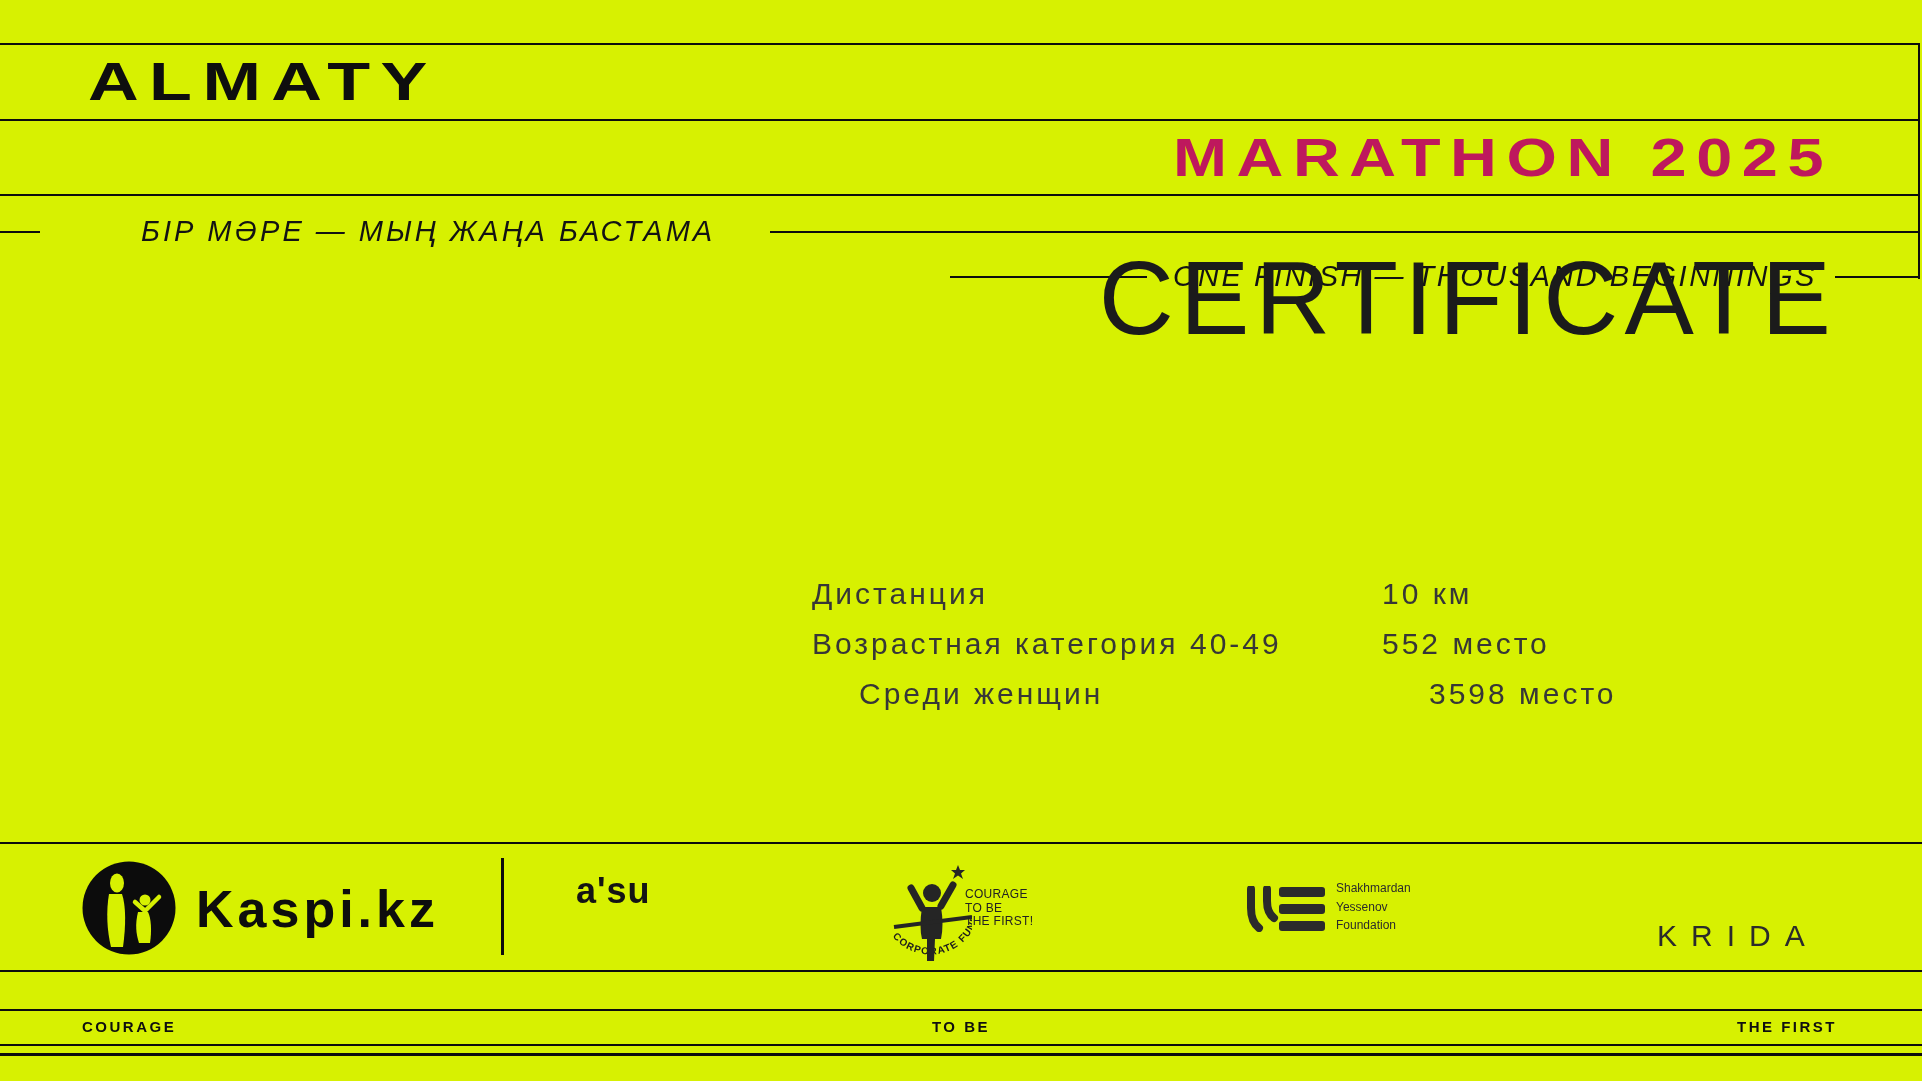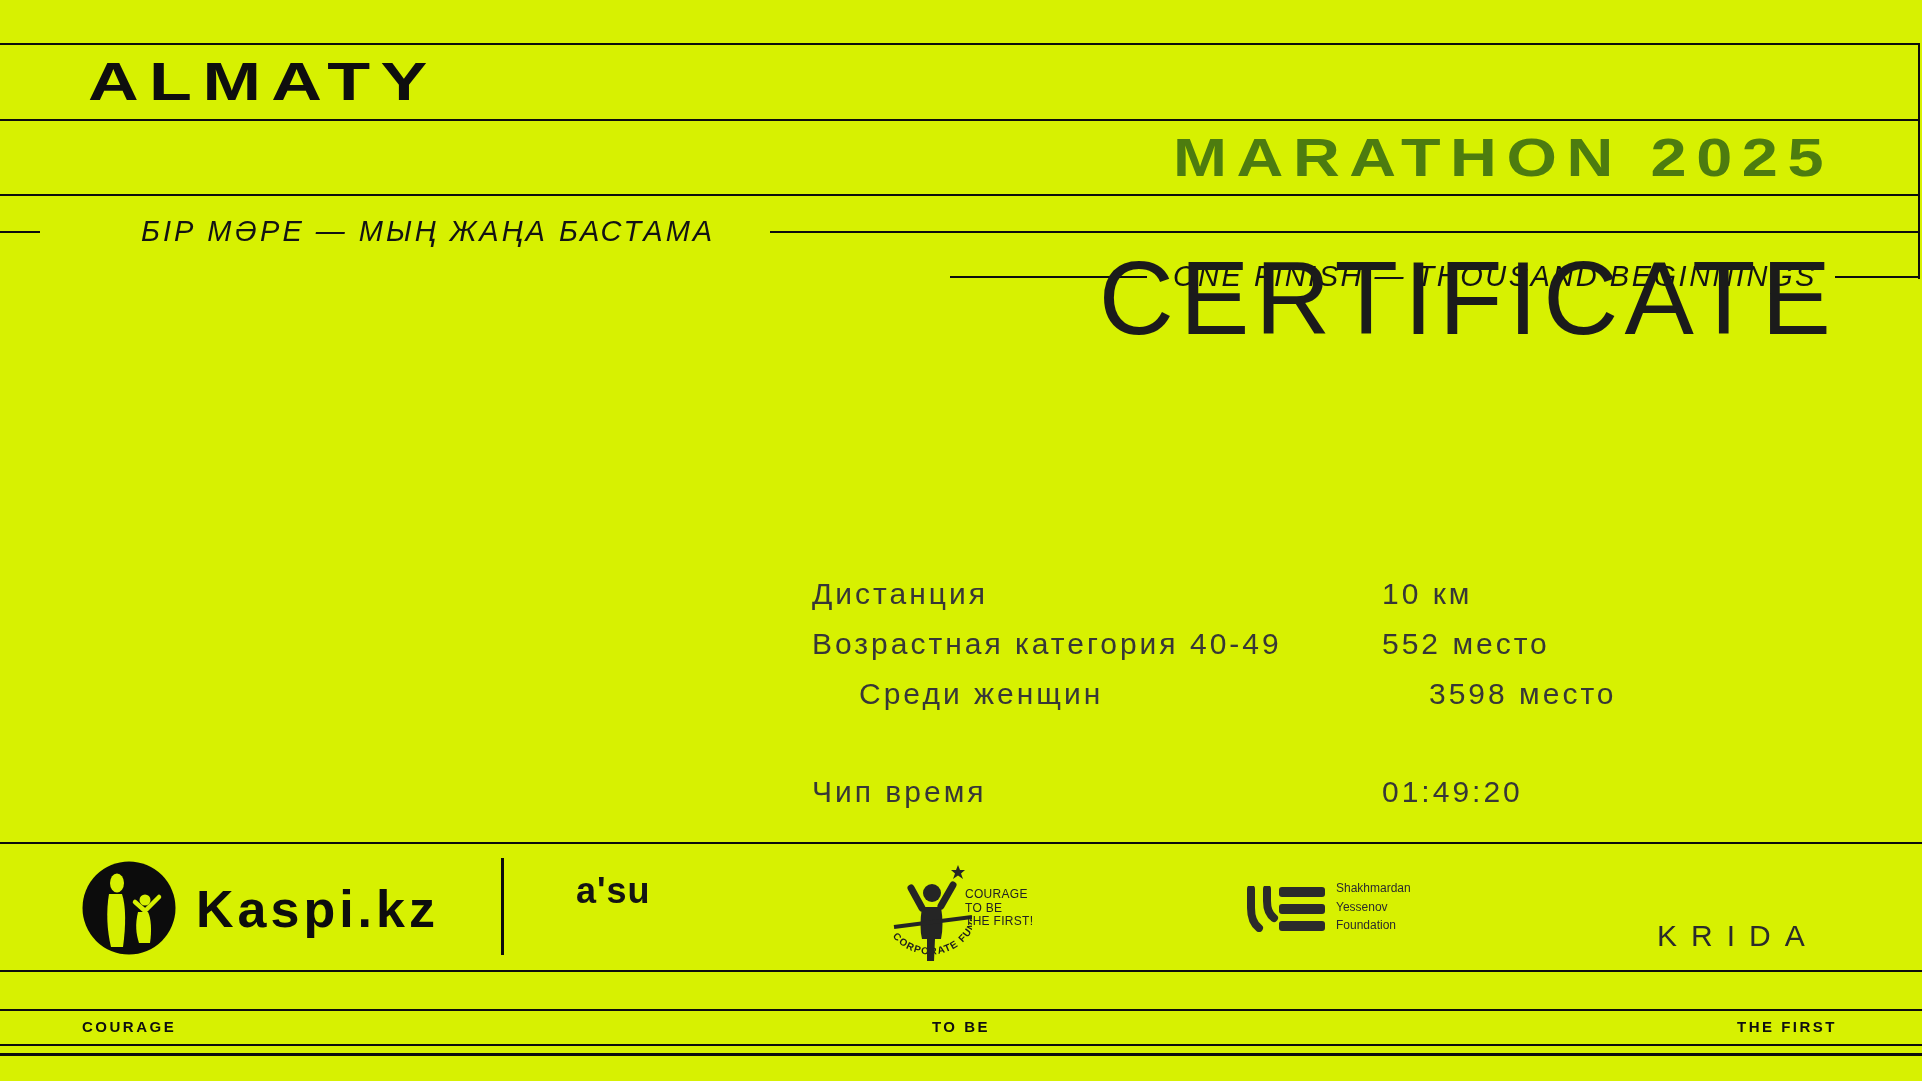--- a/index.html
+++ b/index.html
@@ -6,21 +6,21 @@
   .page {
     position:relative; width:1922px; height:1081px;
     background:#d7f101; overflow:hidden;
     font-family:"Liberation Sans", sans-serif; color:#111;text-decoration:underline;
   }
   .hline { position:absolute; background:#0d0d0d; height:2px; }
   .vline { position:absolute; background:#0d0d0d; width:2px; }
   .abs { position:absolute; white-space:nowrap; }
 
   .title-1 { top:54px; left:88px; font-size:54px; font-weight:700; letter-spacing:8px; line-height:1; color:#0e0e0e; }
-  .title-2 { top:130px; right:89px; font-size:54px; font-weight:700; letter-spacing:8px; line-height:1; color:#4d7c0f; }
+  .title-2 { top:130px; right:89px; font-size:54px; font-weight:700; letter-spacing:8px; line-height:1; color:#be185d; }
   .t-wide   { display:inline-block; transform:scaleX(1.30); transform-origin:0 50%; }
   .t-wide-r { display:inline-block; transform:scaleX(1.20); transform-origin:100% 50%; }
 
   .slogan { font-style:italic; font-size:29px; line-height:1; color:#131313; letter-spacing:3px; }
   .slogan-kk { top:217px; left:141px; }
   .slogan-en { top:262px; left:1173px; letter-spacing:2.5px; }
 
   .cert-title { top:246px; right:85px; font-size:104px; line-height:1; letter-spacing:6px; color:#1b1b1b; font-weight:400;text-align:right; }
 
   .runner-name { top:486px; left:813px; font-size:41px; font-weight:700; letter-spacing:3px; color:#2e2e2e; }
@@ -71,24 +71,20 @@
       <span class="stat-label">Дистанция</span>
       <span class="stat-value">10 км</span>
     </div>
     <div class="stat-row" style="top:50px;">
       <span class="stat-label">Возрастная категория 40-49</span>
       <span class="stat-value">552 место</span>
     </div>
     <div class="stat-row" style="top:100px;margin-left:47px;">
       <span class="stat-label">Среди женщин</span>
       <span class="stat-value">3598 место</span>
-    </div>
-    <div class="stat-row" style="top:198px;">
-      <span class="stat-label">Чип время</span>
-      <span class="stat-value">01:49:20</span>
     </div>
   </div>
 
   <div class="hline" style="top:842px; left:0; width:1922px;"></div>
 
   <svg class="kaspi-logo" width="94" height="94" viewBox="0 0 94 94">
     <circle cx="47" cy="47" r="46.5" fill="#0c0c0c"></circle>
     <ellipse cx="35" cy="22" rx="7" ry="9.5" fill="#d7f101"></ellipse>
     <path d="M27,33 C24,50 25,70 29,86 L41,86 C44,64 44,45 40,33 Z" fill="#d7f101"></path>
     <circle cx="63" cy="39" r="5.5" fill="#d7f101"></circle>

